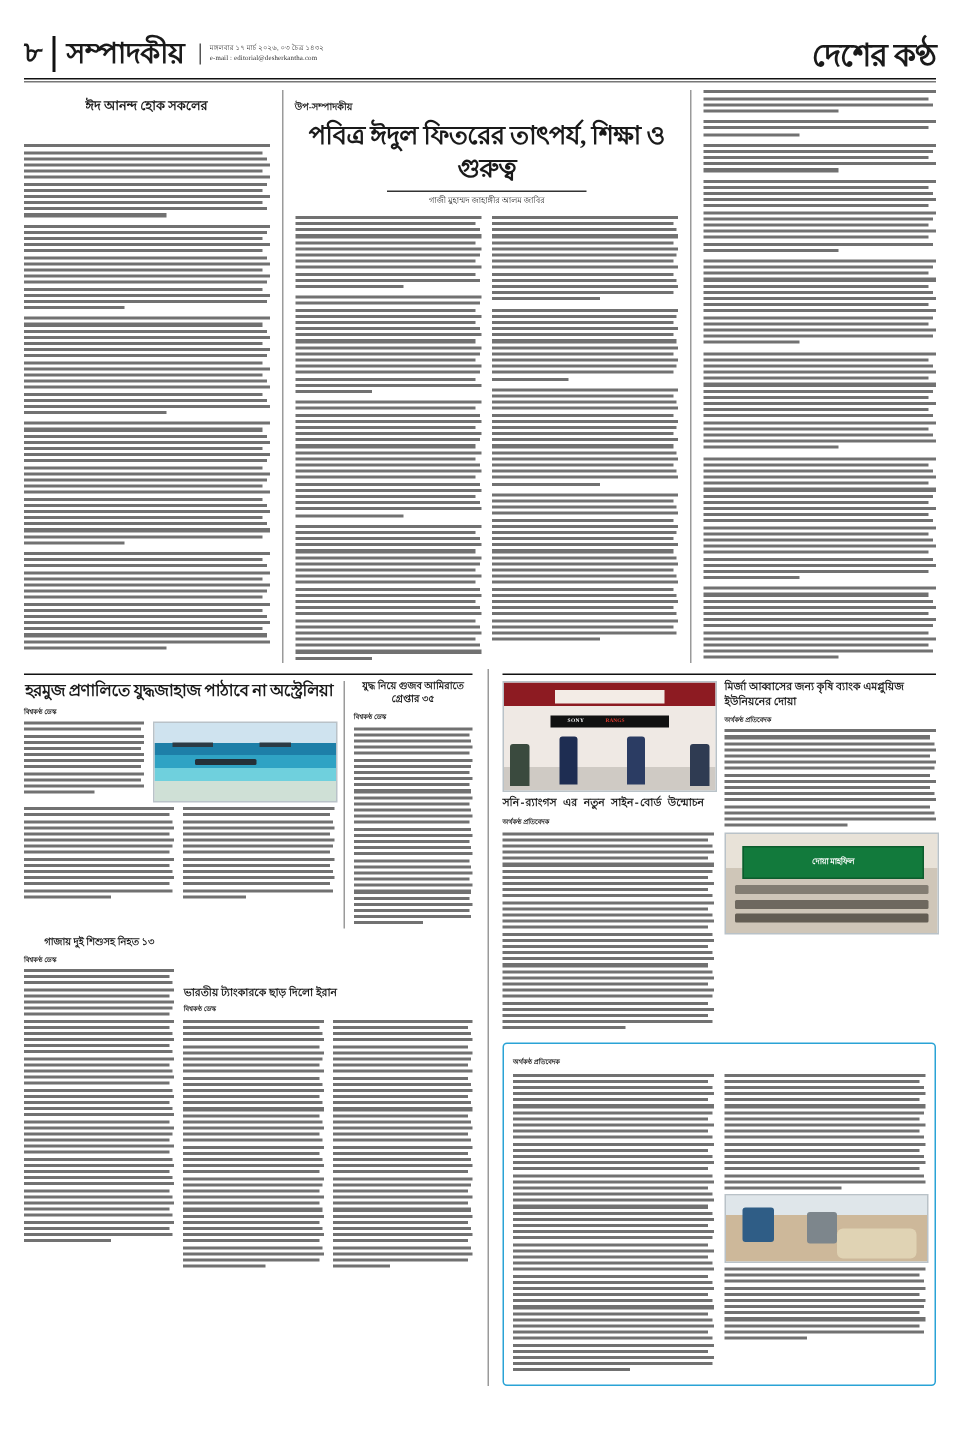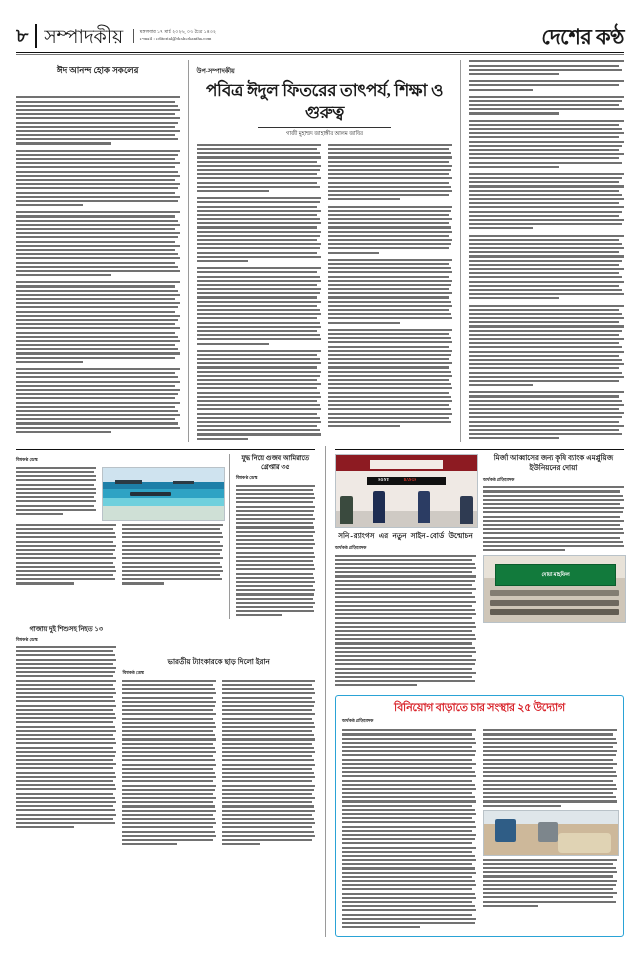--- a/index.html
+++ b/index.html
@@ -12,21 +12,21 @@
     overflow:hidden;
     position:relative;
   }
   .page{position:absolute;inset:0;padding:14px 16px 10px 16px;box-sizing:border-box;}
 
   
   .masthead{display:flex;align-items:flex-end;justify-content:space-between;height:34px;}
   .mh-left{display:flex;align-items:center;gap:7px;}
   .pageno{font-size:19px;font-weight:700;font-family:"Liberation Serif",serif;line-height:1;padding-bottom:1px;}
   .vrule{width:2px;height:24px;background:#111;}
-  .section-name{font-size:19px;font-weight:400;letter-spacing:-.3px;line-height:1;}
+  .section-name{font-size:19px;font-weight:700;letter-spacing:-.3px;line-height:1;}
   .mh-meta{border-left:1.5px solid #555;padding-left:6px;margin-left:3px;line-height:1.45;}
   .mh-meta div{font-size:4.6px;color:#333;white-space:nowrap;letter-spacing:.1px;}
   .brand{font-size:21px;font-weight:700;letter-spacing:-.6px;line-height:1;}
   .rule-heavy{border-top:1.6px solid #111;margin-top:4px;}
   .rule-thin{border-top:.7px solid #777;margin-top:1.4px;}
 
   
   .kicker{font-size:6.4px;font-weight:700;margin:6px 0 3px 0;}
   .col-head{font-size:8.6px;font-weight:700;text-align:center;line-height:1.4;margin:4px 0 20px 0;}
   .credit{font-size:4.4px;font-weight:700;margin:3px 0 2.5px 0;}
@@ -61,21 +61,21 @@
   .secbar .title{font-size:15px;font-weight:700;letter-spacing:-.5px;line-height:1;}
   .secbar .mail{font-size:4.8px;color:#333;border-left:1.2px solid #666;padding-left:7px;}
   .secbar-rule{border-top:1.5px solid #111;margin-top:3.5px;}
 
   
   .lower{display:grid;grid-template-columns:1fr 1fr;gap:10px;margin-top:0;}
   .bw-grid{display:grid;grid-template-columns:1.05fr 1.05fr .9fr;gap:6px;margin-top:4px;}
   .ak-grid{display:grid;grid-template-columns:1fr 1fr;gap:7px;margin-top:4px;}
 
   .h-main{font-size:11px;font-weight:700;text-align:center;line-height:1.3;letter-spacing:-.3px;}
-  .h-sub{font-size:7.2px;font-weight:700;text-align:center;line-height:1.35;}
+  .h-sub{font-size:7.2px;font-weight:700;text-align:left;line-height:1.35;}
   .h-small{font-size:6.6px;font-weight:700;text-align:center;line-height:1.35;}
 
   
   .photo{width:100%;background:#ccd4da;position:relative;overflow:hidden;border:.4px solid #b9c2c8;}
   .ph-sea{background:
       linear-gradient(180deg,#cfe3ef 0 26%,#1d7fa8 26% 41%,#2fa3c4 41% 58%,#6fd0dd 58% 74%,#cfe0d6 74% 100%);}
   .ph-sea .ship{position:absolute;background:#2b3a44;}
   .ph-sea .ship.a{width:22%;height:7%;top:24%;left:10%;}
   .ph-sea .ship.b{width:17%;height:6%;top:25%;left:58%;}
   .ph-sea .boat{position:absolute;background:#243038;width:34%;height:8%;top:46%;left:22%;border-radius:1px;}
@@ -471,20 +471,21 @@
       </div>
     </div>
   </div>
 
   <div class="lower" style="margin-top:4px;">
     <div>
       <div class="secbar-rule"></div>
 
       <div class="bw-grid">
         <div style="grid-column:1 / span 2;">
+          <div class="h-main">হরমুজ প্রণালিতে যুদ্ধজাহাজ পাঠাবে না অস্ট্রেলিয়া</div>
           <div class="credit">বিশ্বকণ্ঠ ডেস্ক</div>
           <div style="display:grid;grid-template-columns:.8fr 1.2fr;gap:6px;">
             <div class="body-text">
               <div class="ln s1"></div>
                 <div class="ln s2"></div>
                 <div class="ln s3"></div>
                 <div class="ln s1"></div>
               <div class="ln s2"></div>
                 <div class="ln s1"></div>
                 <div class="ln s3"></div>
@@ -803,21 +804,20 @@
               <span>দোয়া মাহফিল</span>
             </div>
             <div class="row r1"></div>
             <div class="row r2"></div>
             <div class="row r3"></div>
           </div>
         </div>
       </div>
 
       <div class="bluebox">
-        <div class="bb-head">বিনিয়োগ বাড়াতে চার সংস্থার ২৫ উদ্যোগ</div>
         <div class="credit" style="margin-top:4px;">অর্থকণ্ঠ প্রতিবেদক</div>
         <div class="bb-grid">
           <div class="body-text">
             <div class="ln s1"></div>
               <div class="ln s2"></div>
               <div class="ln s3"></div>
               <div class="ln s1"></div>
             <div class="ln s2"></div>
               <div class="ln s1"></div>
               <div class="ln s3"></div>

